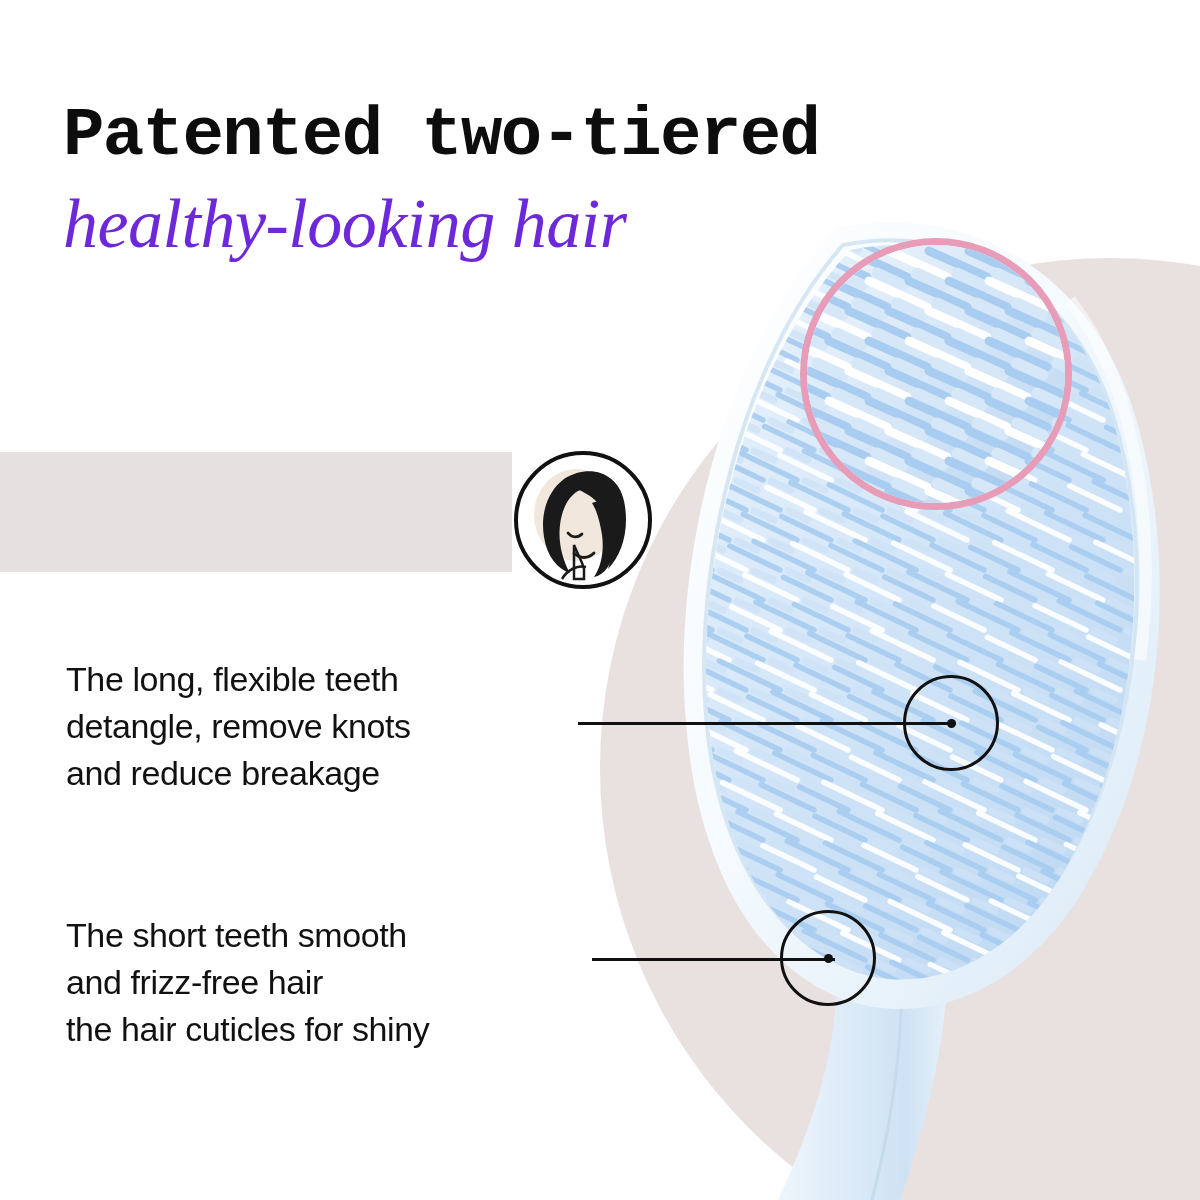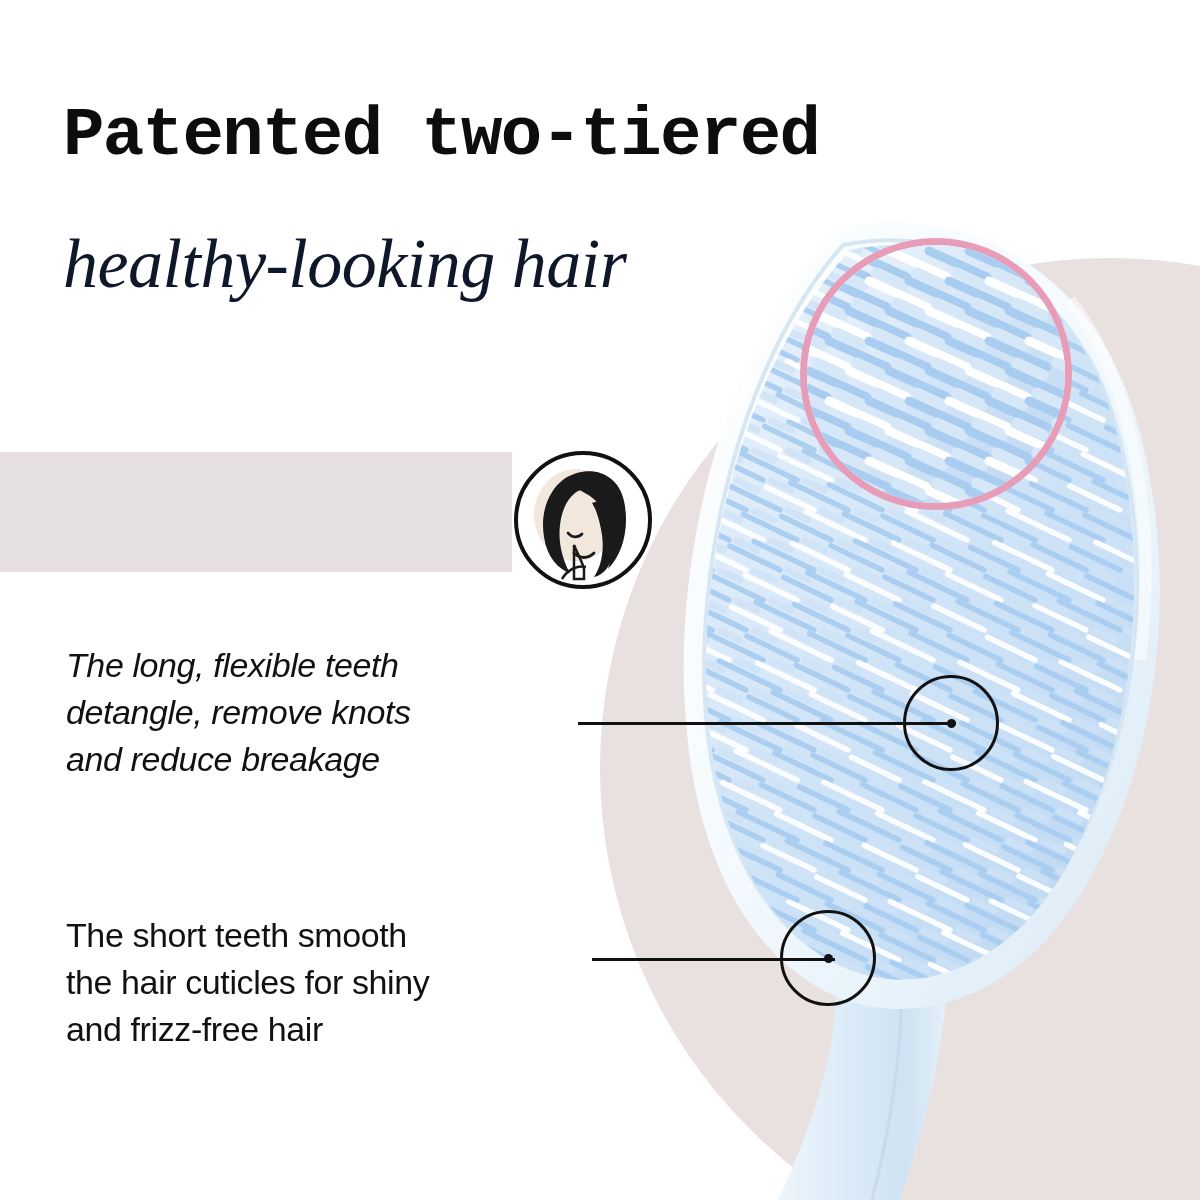--- a/index.html
+++ b/index.html
@@ -73,23 +73,22 @@
     color: #0d0d0d;
     white-space: nowrap;
   }
   .hl-italic {
     font-family: "Liberation Serif", serif;
     font-style: italic;
     font-weight: normal;
     font-size: 70px;
     line-height: 94px;
     letter-spacing: -0.5px;
-    color: #0f172a;
+    color: #6d28d9;
     white-space: nowrap;
-    margin-top: 40px;
   }
 
   
   .band {
     position: absolute;
     left: 0;
     top: 452px;
     width: 512px;
     height: 120px;
     background: #e6e0e1;
@@ -120,21 +119,21 @@
 
   
   .annot {
     position: absolute;
     z-index: 5;
     font-size: 34px;
     line-height: 47px;
     letter-spacing: -0.4px;
     color: #111111;
   }
-  .annot-1 { left: 66px; top: 642px; width: 500px; font-style: italic; }
+  .annot-1 { left: 66px; top: 656px; width: 500px; }
   .annot-2 { left: 66px; top: 912px; width: 520px; }
 
   
   .leader {
     position: absolute;
     z-index: 7;
     background: #111111;
     height: 3px;
   }
   .leader-1 { left: 578px; top: 722px; width: 378px; }
@@ -1130,22 +1129,22 @@
   </div>
 
   <div class="annot annot-1">
     <div>The long, flexible teeth</div>
     <div>detangle, remove knots</div>
     <div>and reduce breakage</div>
   </div>
 
   <div class="annot annot-2">
     <div>The short teeth smooth</div>
+    <div>and frizz-free hair</div>
     <div>the hair cuticles for shiny</div>
-    <div>and frizz-free hair</div>
   </div>
 
   <div class="leader leader-1"></div>
   <div class="leader leader-2"></div>
 
   <div class="target target-1">
     <span class="dot"></span>
   </div>
   <div class="target target-2">
     <span class="dot"></span>

